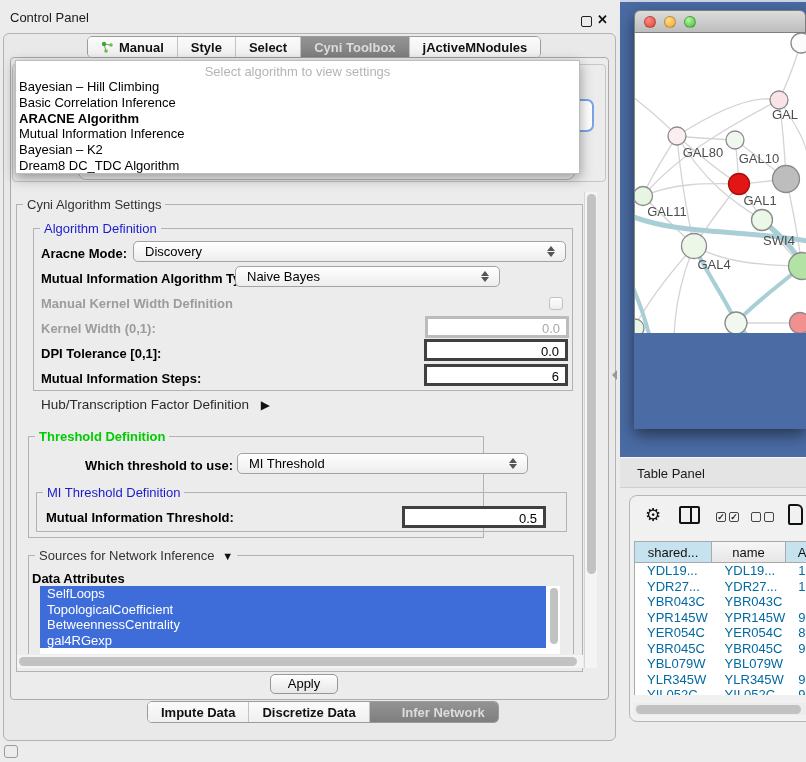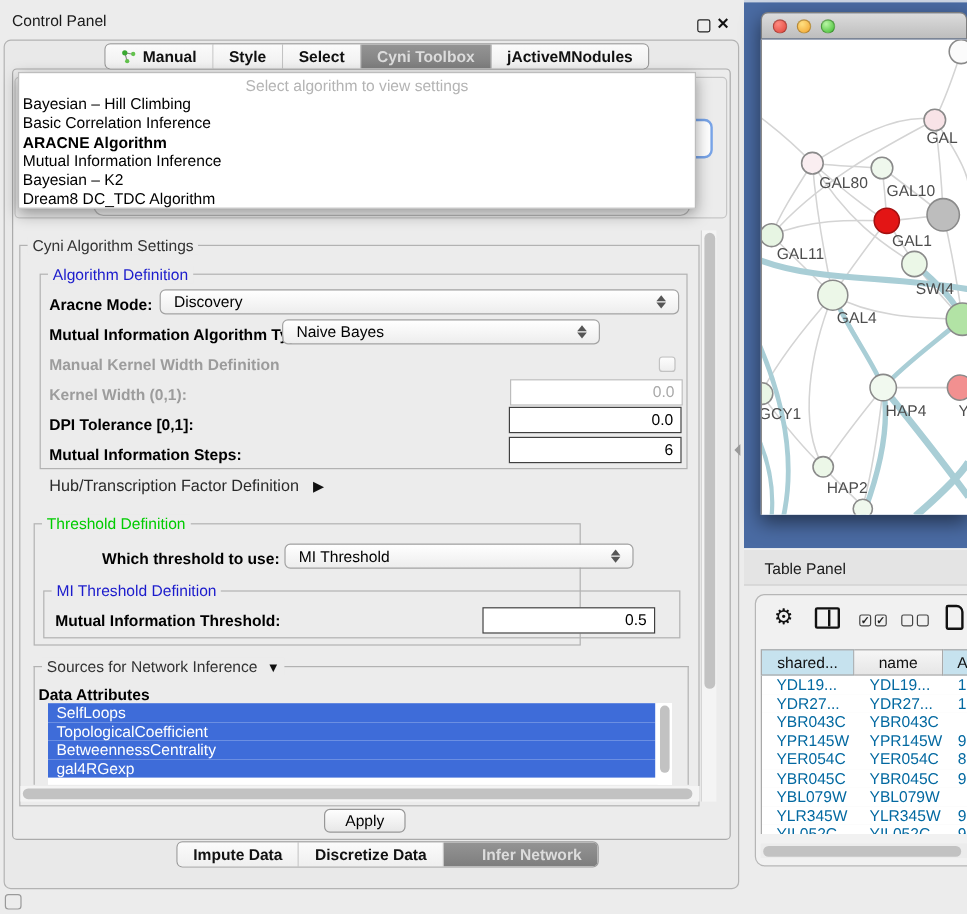--- a/index.html
+++ b/index.html
@@ -56,21 +56,21 @@
 
   .combo { position:absolute; height:21px; border:1px solid #a3a3a3; border-radius:5px;
            background:linear-gradient(#ffffff,#ededed); font-size:13px; color:#000;
            display:flex; align-items:center; padding-left:11px; }
   .stepper { position:absolute; right:9px; top:3px; width:9px; }
   .stepper i { display:block; width:0; height:0; border-left:4px solid transparent;
                border-right:4px solid transparent; margin:1px 0; }
   .stepper .up { border-bottom:5px solid #555; }
   .stepper .dn { border-top:5px solid #555; }
 
-  .field { position:absolute; background:#fff; border:1px solid #404040; font-size:13px;
+  .field { position:absolute; background:#fff; border:3px solid #404040; font-size:13px;
            color:#000; text-align:right; padding:2px 6px 0 0; }
   .field.dis { border-color:#bcbcbc; color:#a9a9a9; }
 
   .checkbox { position:absolute; width:14px; height:13px; border:1px solid #c2c2c2;
               border-radius:3px; background:linear-gradient(#fdfdfd,#eee); }
 
   .sbar-v { position:absolute; background:#f4f4f4; border-left:1px solid #d5d5d5; }
   .sbar-h { position:absolute; background:#f4f4f4; }
   .thumb { position:absolute; background:#c2c2c2; border-radius:5px; }
 
@@ -94,21 +94,21 @@
                border-top:2px solid #cdd6e4; }
   #mac-window { left:14px; top:8px; width:172px; height:419px; border-radius:6px 6px 0 0;
                 box-shadow:0 6px 16px rgba(0,0,0,.5); position:absolute; }
   #mac-titlebar { width:100%; height:23px; background:linear-gradient(#dcdcdc,#bdbdbd);
                   border:1px solid #7e7e7e; border-radius:6px 6px 0 0;
                   display:flex; align-items:center; gap:8px; padding-left:9px; }
   .light { width:12px; height:12px; border-radius:50%; border:1px solid rgba(0,0,0,.25); }
   .light.red { background:radial-gradient(circle at 35% 30%, #ff8a80, #e0443a); }
   .light.yellow { background:radial-gradient(circle at 35% 30%, #ffe082, #f2a32e); }
   .light.green { background:radial-gradient(circle at 35% 30%, #b9f6a5, #3dbb2d); }
-  #net-canvas { position:absolute; left:0; top:23px; width:172px; height:396px;
+  #net-canvas { position:absolute; left:0; top:23px; width:172px; height:300px;
                 background:#fff; border-left:1px solid #8a8a8a; overflow:hidden; }
 
   #table-header-bar { left:620px; top:457px; width:186px; height:31px; background:#e4e4e4;
                       border-top:1px solid #f6f6f6; border-bottom:1px solid #cfcfcf; }
   #table-header-title { left:17px; top:8px; font-size:13px; color:#1a1a1a; position:absolute; }
 
   #table-outer { left:629px; top:495px; width:200px; height:227px; background:#f1f1f1;
                  border:1px solid #b6b6b6; border-radius:8px; }
   .tbl-icon { position:absolute; color:#111; }
   #colbrowser-icon { width:21px; height:18px; border:2.4px solid #111; border-radius:2px; }
@@ -216,21 +216,21 @@
 <div class="lbl b abs" style="left:41px;top:346px;">DPI Tolerance [0,1]:</div>
 <div class="field" style="left:424px;top:339px;width:144px;height:22px;">0.0</div>
 <div class="lbl b abs" style="left:41px;top:371px;">Mutual Information Steps:</div>
 <div class="field" style="left:424px;top:364px;width:144px;height:22px;">6</div>
 
 <div class="lbl abs" style="left:41px;top:397px;font-size:13.5px;color:#2a2a2a;">
   <span>Hub/Transcription Factor Definition</span>
   <span style="font-size:12px;color:#111;margin-left:8px;">▶</span>
 </div>
 
-<div class="group" style="left:28px;top:436px;width:456px;height:102px;">
+<div class="group" style="left:28px;top:436px;width:456px;height:102px;font-weight:bold;">
   <span class="gtitle green">Threshold Definition</span>
 </div>
 <div class="lbl b abs" style="left:85px;top:458px;">Which threshold to use:</div>
 <div class="combo" style="left:237px;top:453px;width:291px;">
   <span>MI Threshold</span>
   <span class="stepper">
       <i class="up"></i>
       <i class="dn"></i>
     </span>
 </div>

